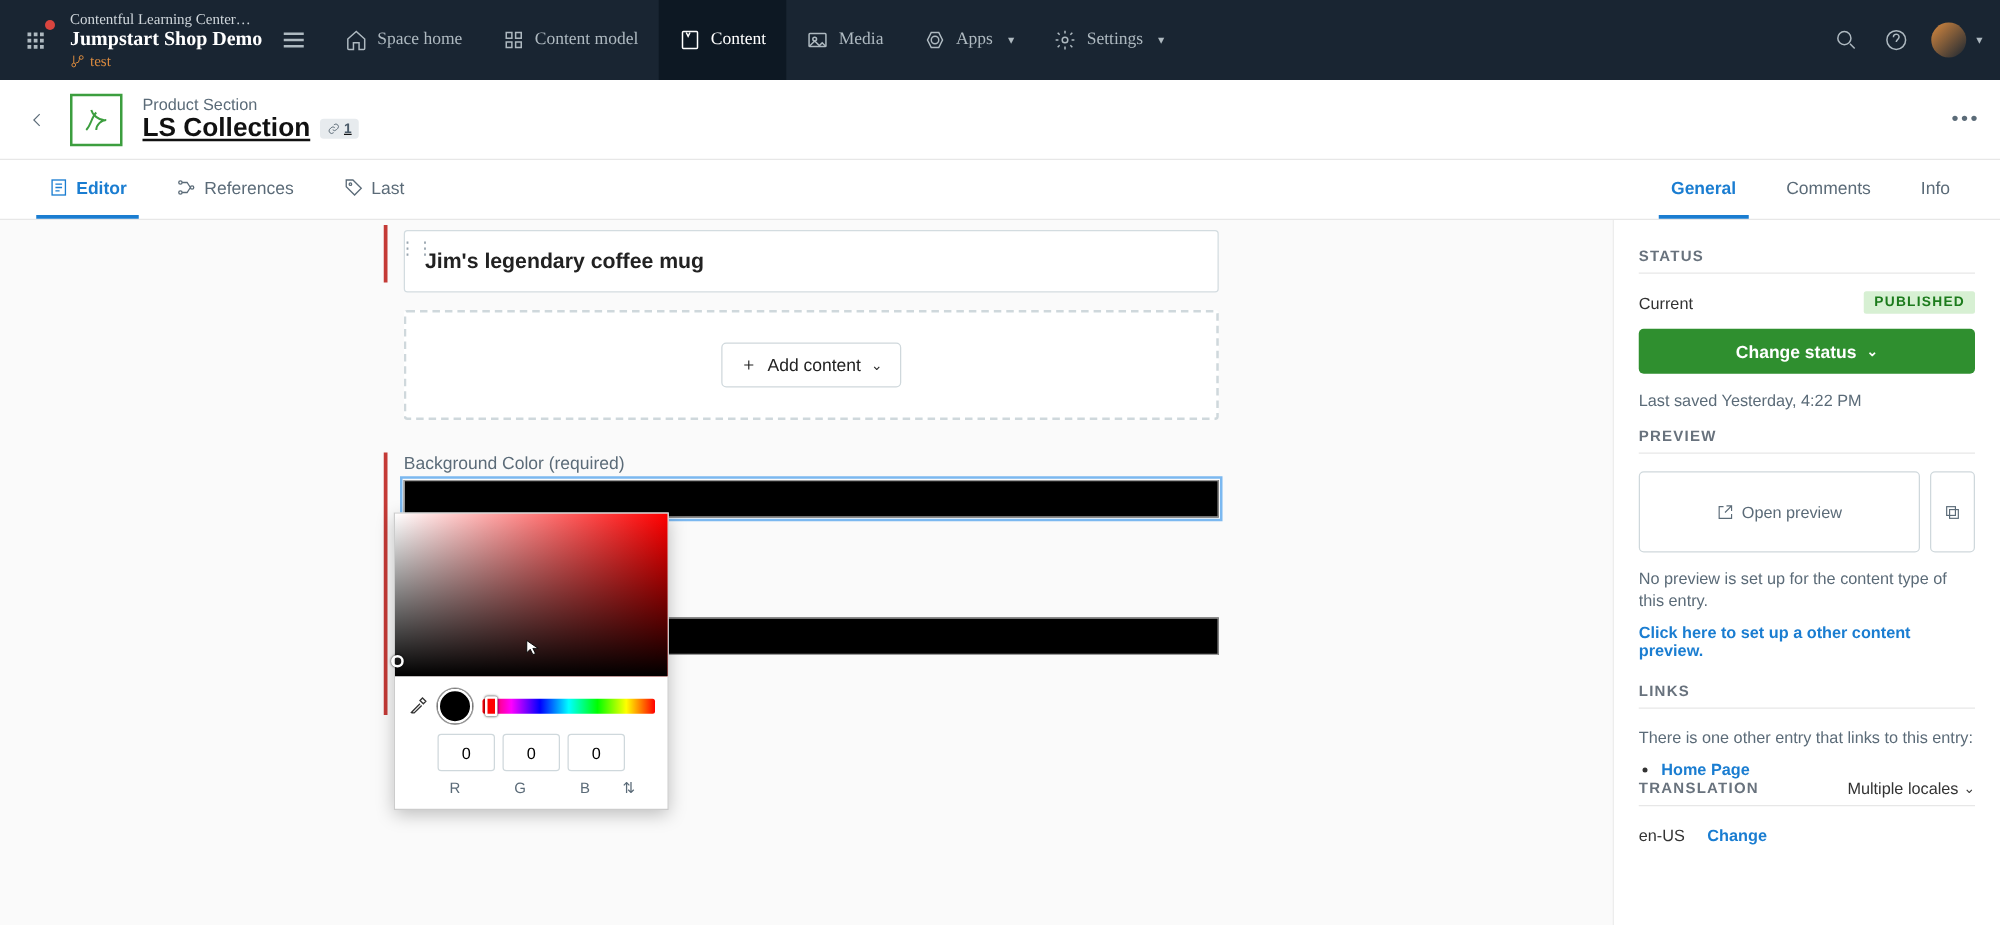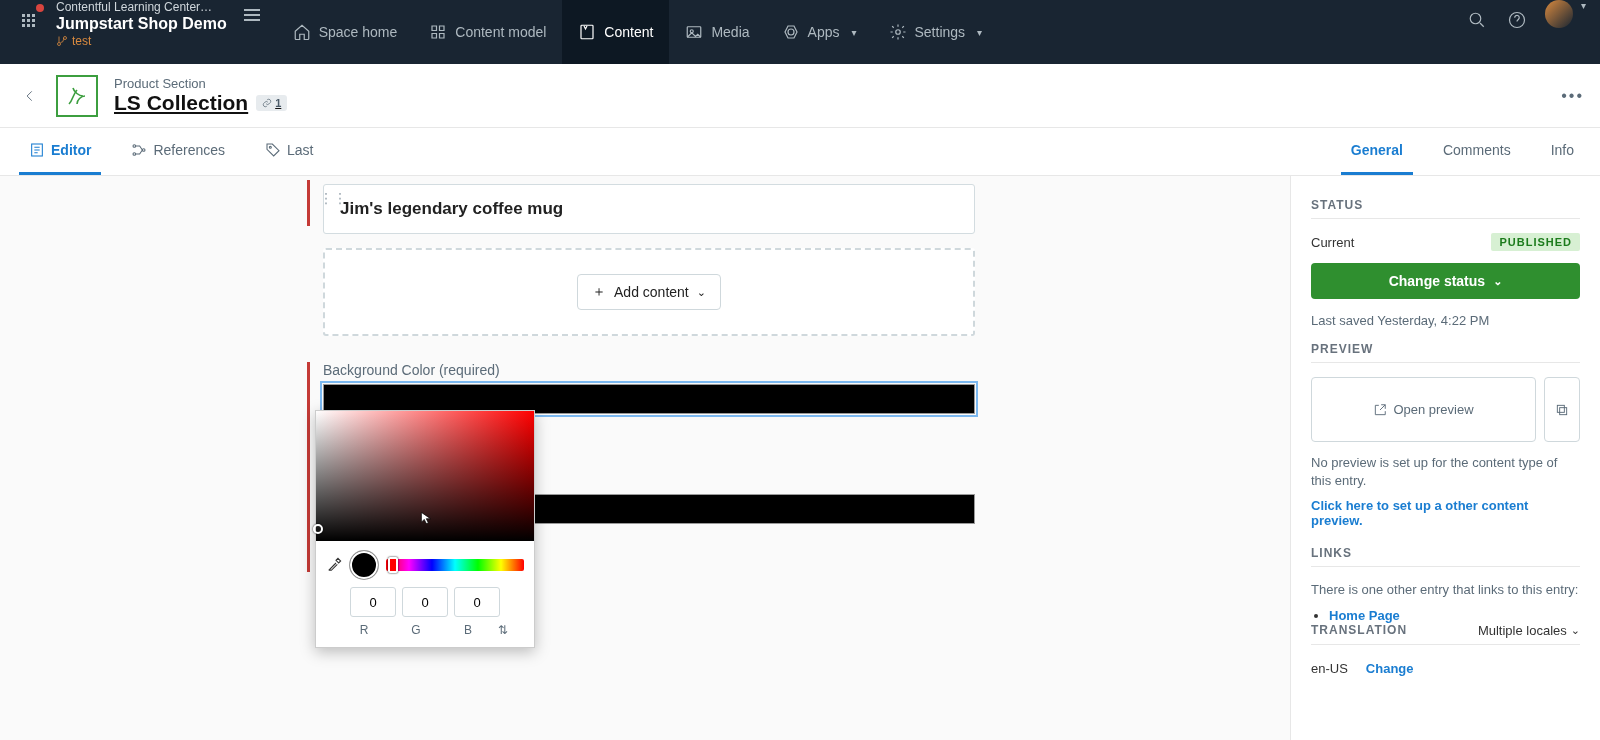--- a/index.html
+++ b/index.html
@@ -1,19 +1,19 @@
 <!DOCTYPE html>
 <html><head>
 <meta charset="utf-8">
 <style>
 * { box-sizing: border-box; margin: 0; padding: 0; }
 body { font-family: -apple-system, BlinkMacSystemFont, "Segoe UI", Helvetica, Arial, sans-serif; font-size: 14px; color: #333; background: #fff; width: 1600px; height: 740px; overflow: hidden; }
 
 
-.topnav { display: flex; background: #192532; color: #aeb9c0; height: 64px; padding: 0 8px; }
+.topnav { display: flex; align-items: center; background: #192532; color: #aeb9c0; height: 64px; padding: 0 8px; font-family: Liberation Serif, serif; }
 .topnav .app-switcher { width: 40px; height: 40px; display: flex; align-items: center; justify-content: center; cursor: pointer; position: relative; }
 .topnav .app-switcher .dots { display: grid; grid-template-columns: repeat(3,3px); grid-gap: 2px; }
 .topnav .app-switcher .dots span { width: 3px; height: 3px; background: #aeb9c0; }
 .red-dot { position:absolute; top:4px; right:4px; width:8px; height:8px; background:#d9453f; border-radius:50%; }
 .space-block { margin-left: 8px; margin-right: 10px; line-height: 1.2; }
 .space-block .org { font-size: 12px; color: #cfd6db; }
 .space-block .space { font-size: 16px; font-weight: 600; color: #fff; }
 .space-block .env { font-size: 12px; color: #d98a3f; display:flex; align-items:center; gap:4px;}
 .hamburger { width: 30px; height: 30px; display:flex; flex-direction:column; justify-content:center; gap:3px; align-items:center; cursor:pointer; margin-right:10px;}
 .hamburger span { width:16px; height:2px; background:#aeb9c0; }
@@ -35,22 +35,22 @@
 .back-btn { width:28px; height:28px; display:flex; align-items:center; justify-content:center; cursor:pointer; color:#666; margin-right:12px;}
 .ct-icon { width:42px; height:42px; border:2px solid #3c9e3f; color:#3c9e3f; display:flex; align-items:center; justify-content:center; margin-right:16px; }
 .ct-icon svg { stroke:#3c9e3f; fill:none; }
 .crumb-text .ct-type { font-size:13px; color:#5b6b78; }
 .crumb-text .ct-title { font-size:21px; font-weight:700; color:#111; display:flex; align-items:center; gap:8px;text-decoration:underline;}
 .link-badge { background:#e7ebee; color:#4a5a68; font-size:11px; padding:2px 6px; border-radius:3px; display:flex; align-items:center; gap:3px; font-weight:600;}
 .crumb .actions { margin-left:auto; color:#5b6b78; cursor:pointer; font-size:16px; letter-spacing:2px;}
 
 
 .tabs-row { display:flex; height:48px; background:#fff; border-bottom:1px solid #e7e7e7; }
-.tabs-left { display:flex; align-items:flex-end; padding-left:19px; gap:20px;}
-.tabs-right { margin-left:auto; display:flex; align-items:center; padding-right:16px; gap:20px;}
+.tabs-left { display:flex; align-items:flex-end; padding-left:29px; gap:20px;}
+.tabs-right { margin-left:auto; display:flex; align-items:center; padding-right:30px; gap:20px;}
 .tab { display:flex; align-items:center; gap:6px; height:100%; padding:0 10px; cursor:pointer; color:#5b6b78; border-bottom:3px solid transparent; }
 .tab.active { color:#1a7dd1; border-bottom-color:#1a7dd1; font-weight:600; }
 .tab .tico { width:16px; height:16px; }
 .tab .tico svg { stroke:currentColor; fill:none; }
 
 
 .body-wrap { display:flex; height:calc(740px - 64px - 64px - 48px); }
 .main { flex:1; overflow:auto; background:#fafafa; position:relative; padding-top:8px;}
 .side { width:310px; border-left:1px solid #e7e7e7; background:#fff; overflow:auto; padding:18px 20px; font-size:13px; color:#333;}
 

